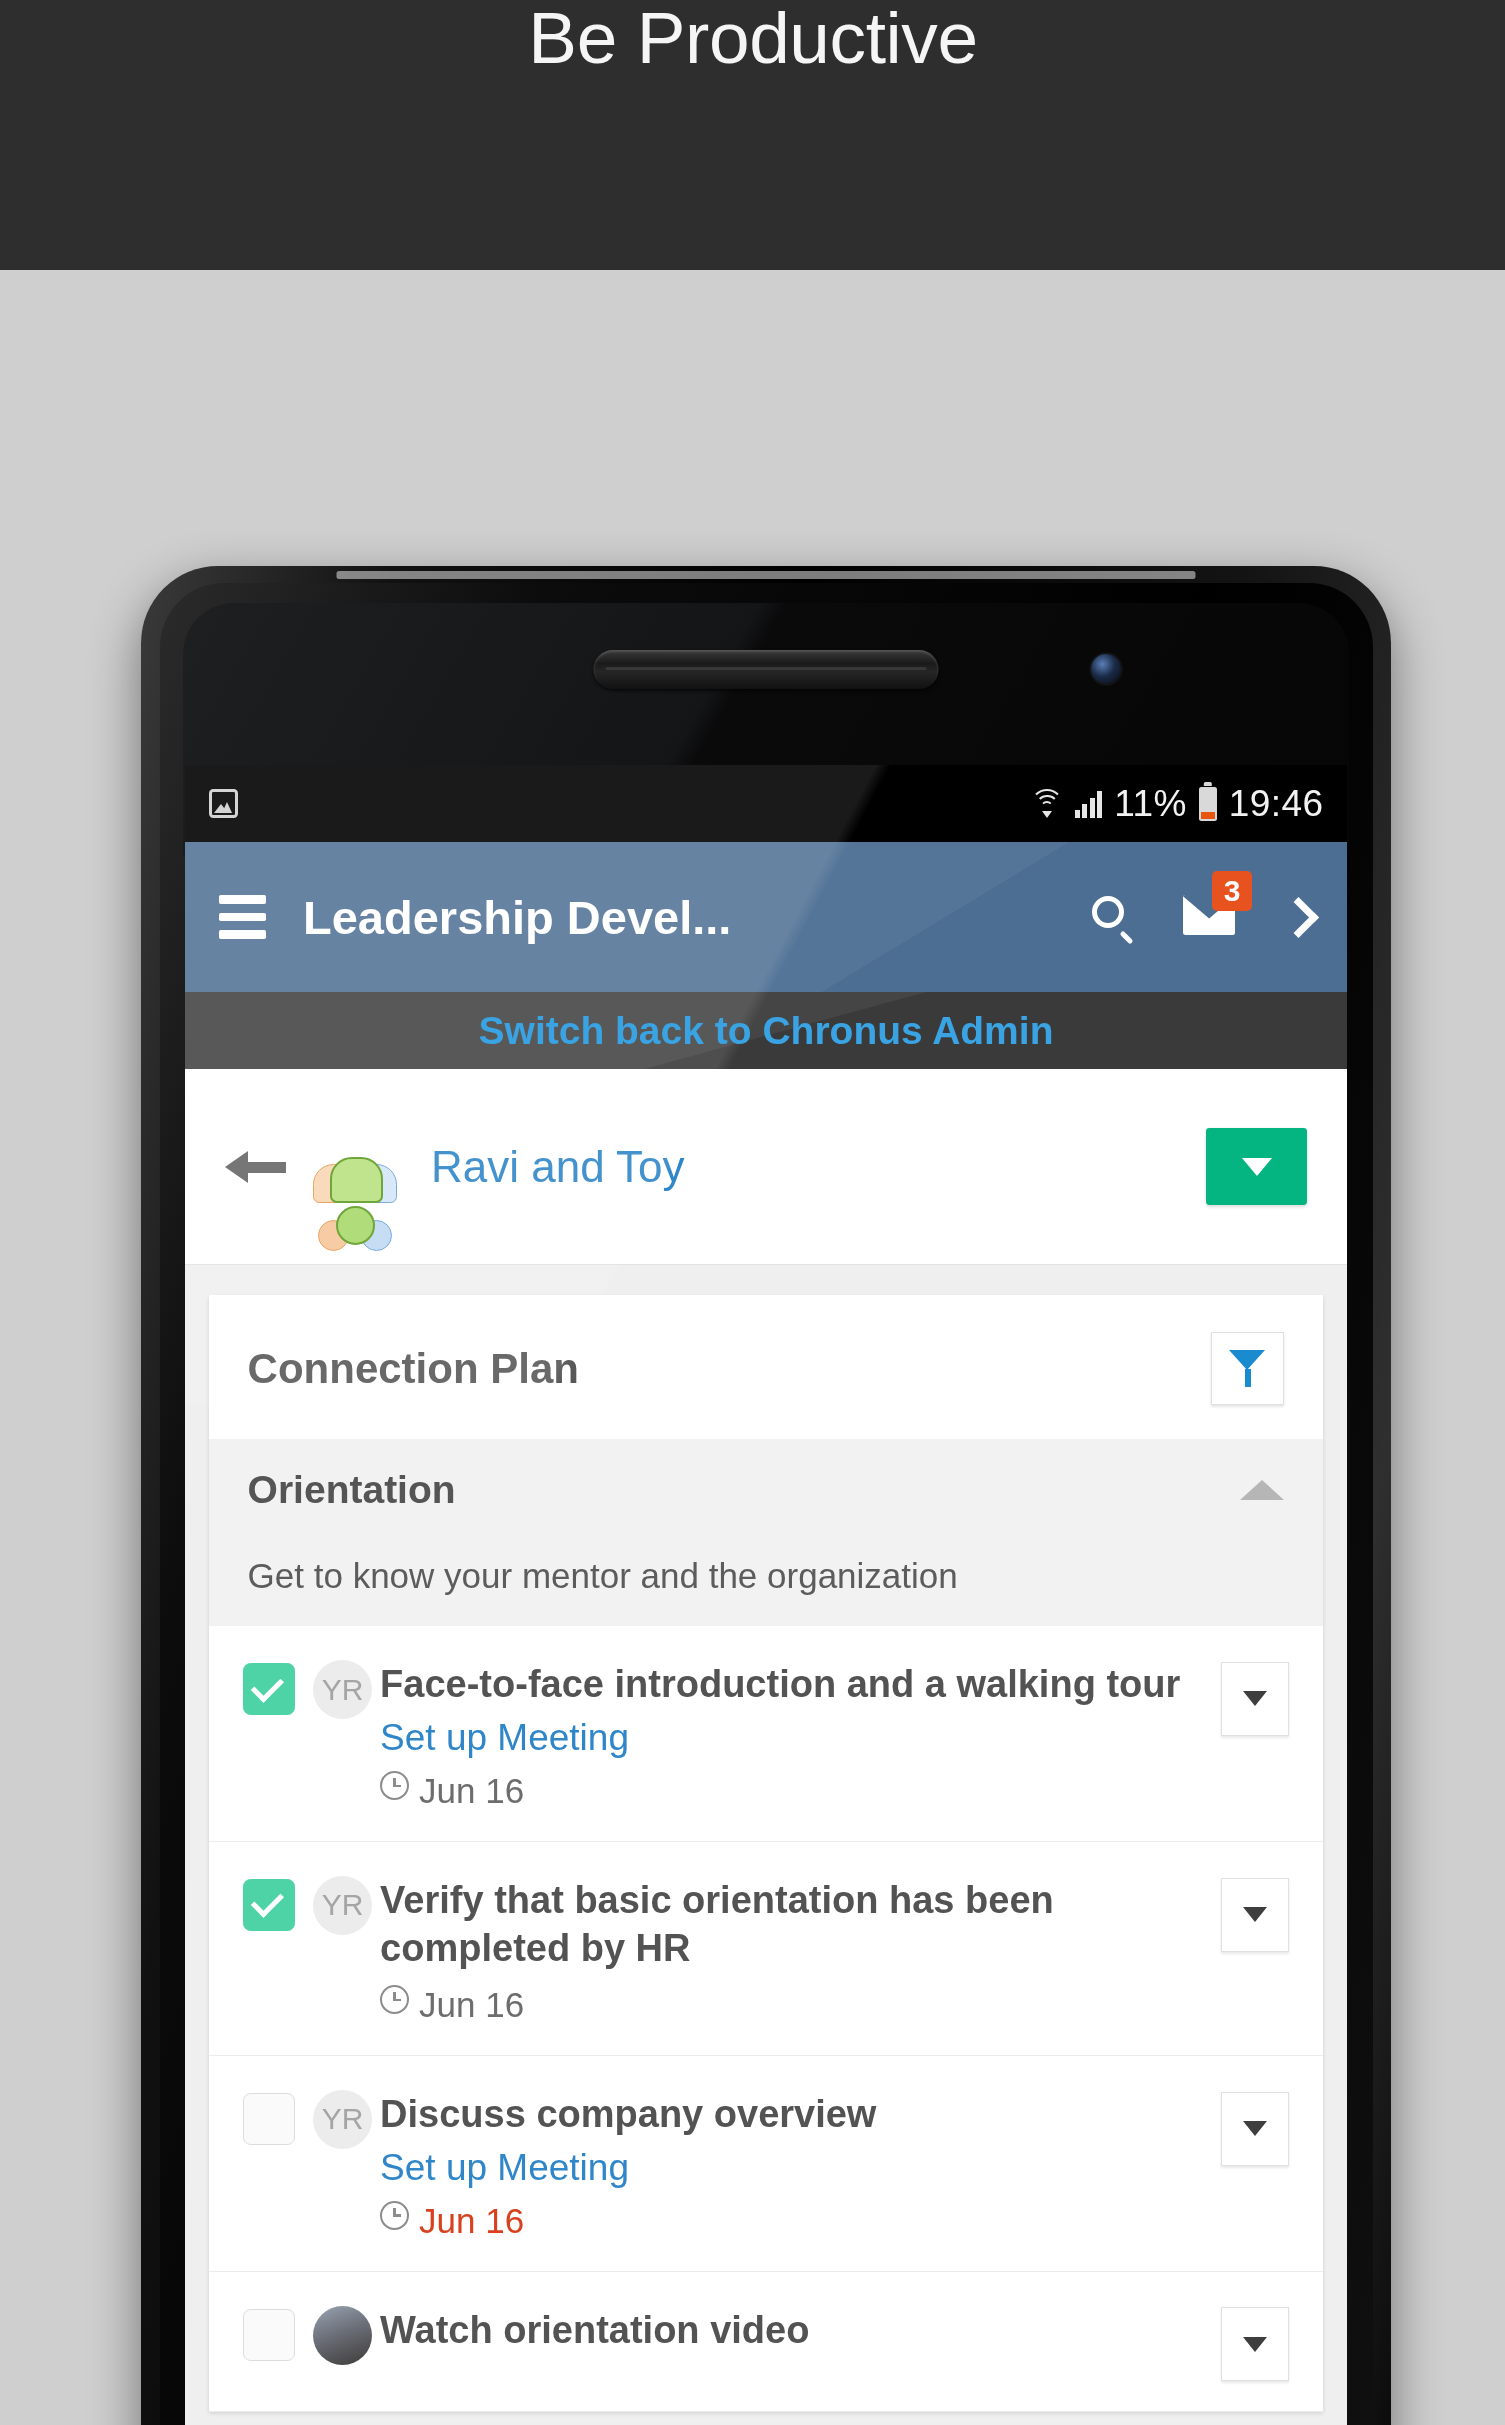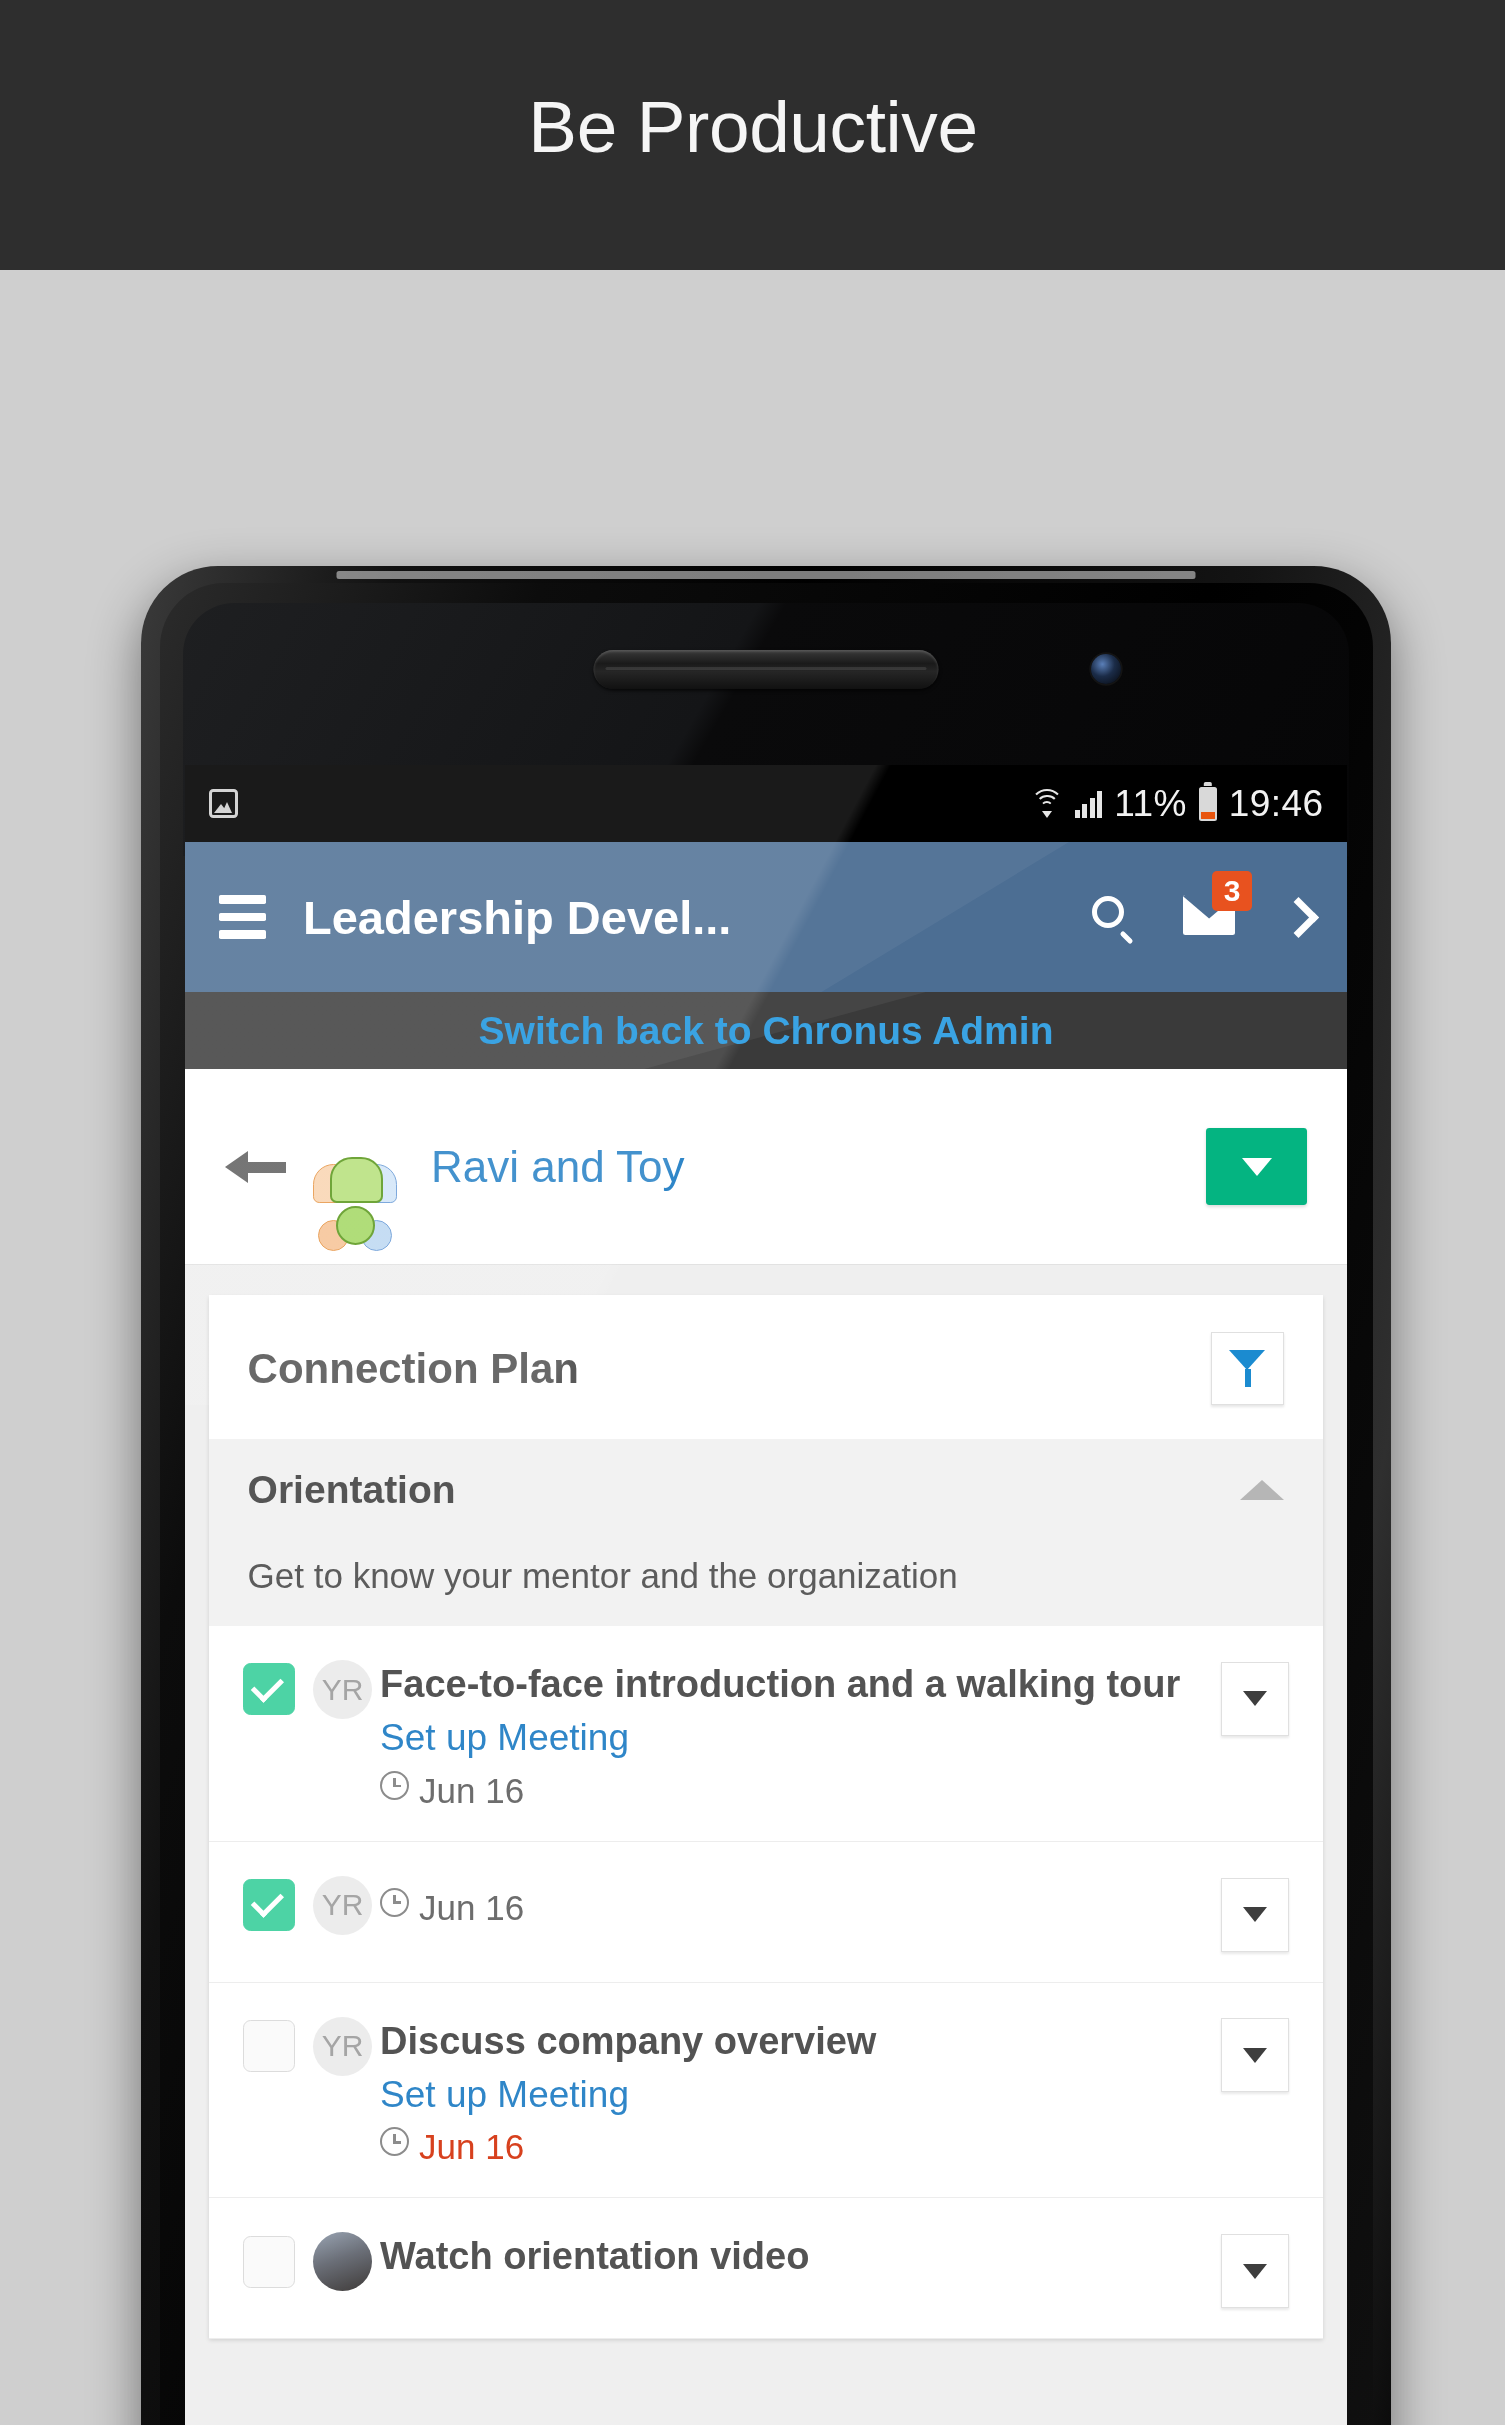--- a/index.html
+++ b/index.html
@@ -9,21 +9,21 @@
     background: #cccccc;
     font-family: "Liberation Sans", sans-serif;
   }
 
   #root { position: relative; width: 1506px; height: 2426px; }
 
   
   .promo-banner{
     position:absolute; left:0; top:0; width:1506px; height:270px;
     background:#2e2e2e;
-    display:flex; flex-direction:column; align-items:center; justify-content:center;
+    display:flex; flex-direction:column; align-items:center; justify-content:flex-start;
   }
   .promo-title{
     color:#f5f5f5; font-size:73px; font-weight:400; letter-spacing:-0.4px;
     line-height:1.05; margin:0 0 15px 0;
   }
   .promo-sub{
     color:#a8a8a8; font-size:45px; font-weight:400; line-height:1.1; margin:0;
   }
 
   
@@ -448,20 +448,21 @@
               <div class="caret-dark"></div>
             </div>
           </div>
 
           <div class="task">
             <div class="cb checked">
                 <div class="tick"></div>
               </div>
             <div class="avatar">YR</div>
             <div class="task-main">
+              <div class="task-title">Verify that basic orientation has been completed by HR</div>
               <div class="task-date">
                 <div class="ic-clock"></div>
                 <div class="date-txt">Jun 16</div>
               </div>
             </div>
             <div class="row-dd">
               <div class="caret-dark"></div>
             </div>
           </div>
 

